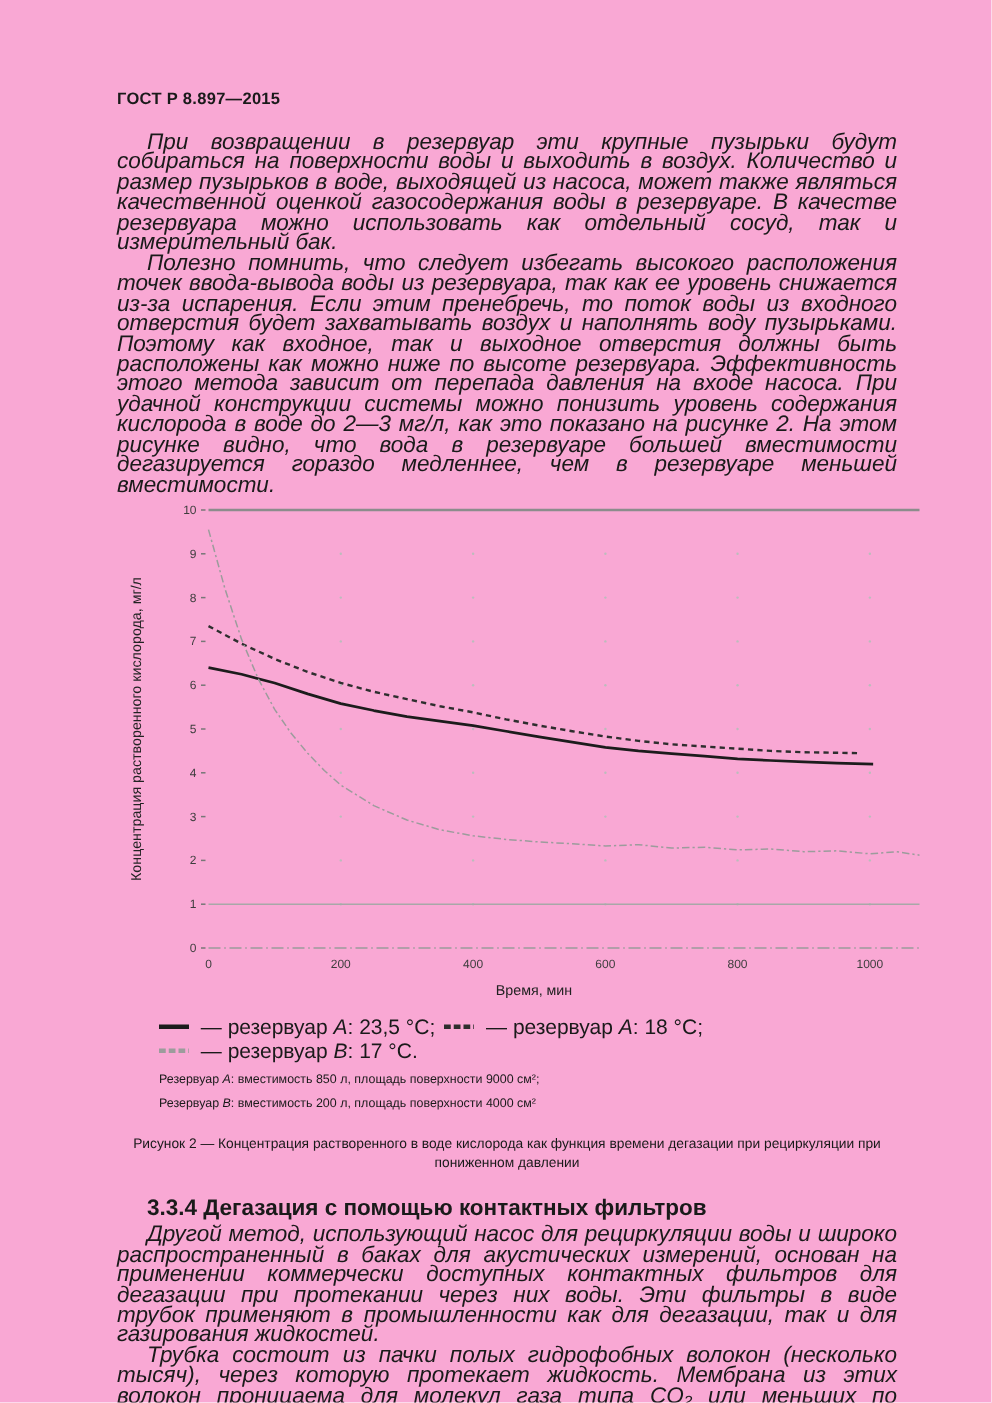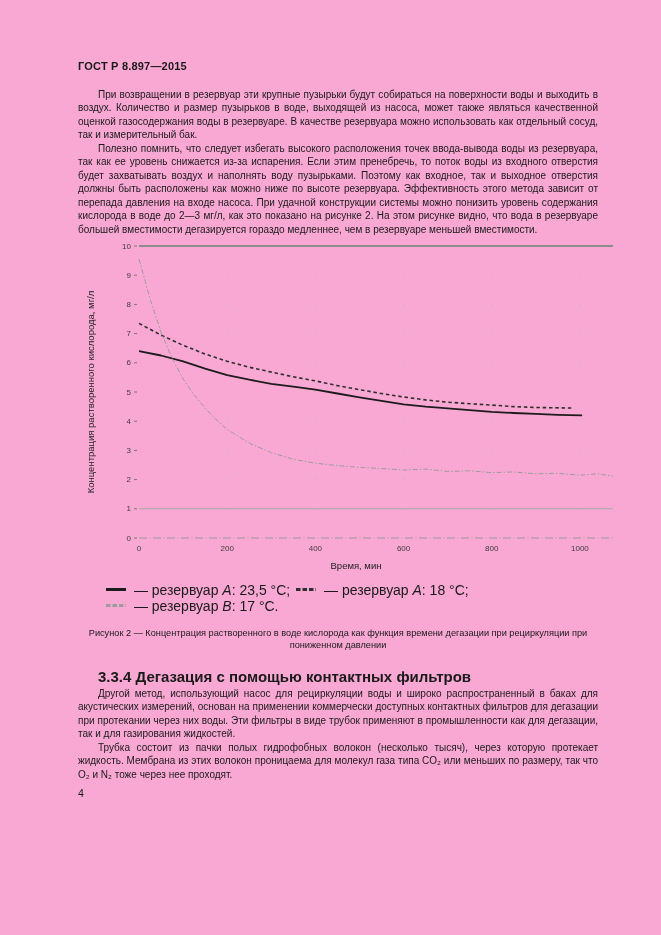--- a/index.html
+++ b/index.html
@@ -14,23 +14,24 @@
     width: 661px; height: 935px;
     padding: 60px 63px 0 78px;
     background: #f9a8d4;
     position: relative;
   }
   .doc-header {
     font-size: 11px; font-weight: bold; letter-spacing: 0.2px;
     margin-bottom: 16px;
   }
   p.body-para {
-    font-size: 10px; line-height: 13.45px;
+    font-size: 15px; line-height: 13.45px;
     text-align: justify; text-indent: 20px;
     color: #1a1a1a;
+    font-style: italic;
   }
   figure { margin: 0; }
   .chart-mount { margin-top: 2px; width: 540px; height: 338px; }
   svg text { font-family: "Liberation Sans", "DejaVu Sans", sans-serif; }
   svg .tick  { font-size: 8px;  fill: #3d3d3d; }
   svg .axis-label { font-size: 9.5px; fill: #222222; }
   .legend-row {
     margin: 6px 0 3px 28px;
     font-size: 14px; color: #1a1a1a;
     display: flex; align-items: center; flex-wrap: wrap;
@@ -161,20 +162,24 @@
           <span>&nbsp;— резервуар <i>A</i>: 18 °С;</span>
         </span>
         <span class="legend-item">
           <svg width="20" height="5">
             <line x1="0" y1="2.5" x2="20" y2="2.5" stroke="#9c9c9c" stroke-width="3" stroke-dasharray="4.5,2"></line>
           </svg>
           <span>&nbsp;— резервуар <i>B</i>: 17 °С.</span>
         </span>
       </div>
 
+    <div class="legend-notes" id="legend-notes">
+        <div>Резервуар <i>A</i>: вместимость 850 л, площадь поверхности 9000 см²;</div>
+        <div>Резервуар <i>B</i>: вместимость 200 л, площадь поверхности 4000 см²</div>
+      </div>
 
     <figcaption class="fig-caption">Рисунок 2 — Концентрация растворенного в воде кислорода как функция времени дегазации при рециркуляции при пониженном давлении</figcaption>
   </figure>
 
   <h3 class="section-heading">3.3.4 Дегазация с помощью контактных фильтров</h3>
 
   <p class="body-para">Другой метод, использующий насос для рециркуляции воды и широко распространенный в баках для акустических измерений, основан на применении коммерчески доступных контактных фильтров для дегазации при протекании через них воды. Эти фильтры в виде трубок применяют в промышленности как для дегазации, так и для газирования жидкостей.</p>
   <p class="body-para">Трубка состоит из пачки полых гидрофобных волокон (несколько тысяч), через которую протекает жидкость. Мембрана из этих волокон проницаема для молекул газа типа CO₂ или меньших по размеру, так что O₂ и N₂ тоже через нее проходят.</p>
 
   <div class="page-number">4</div>

